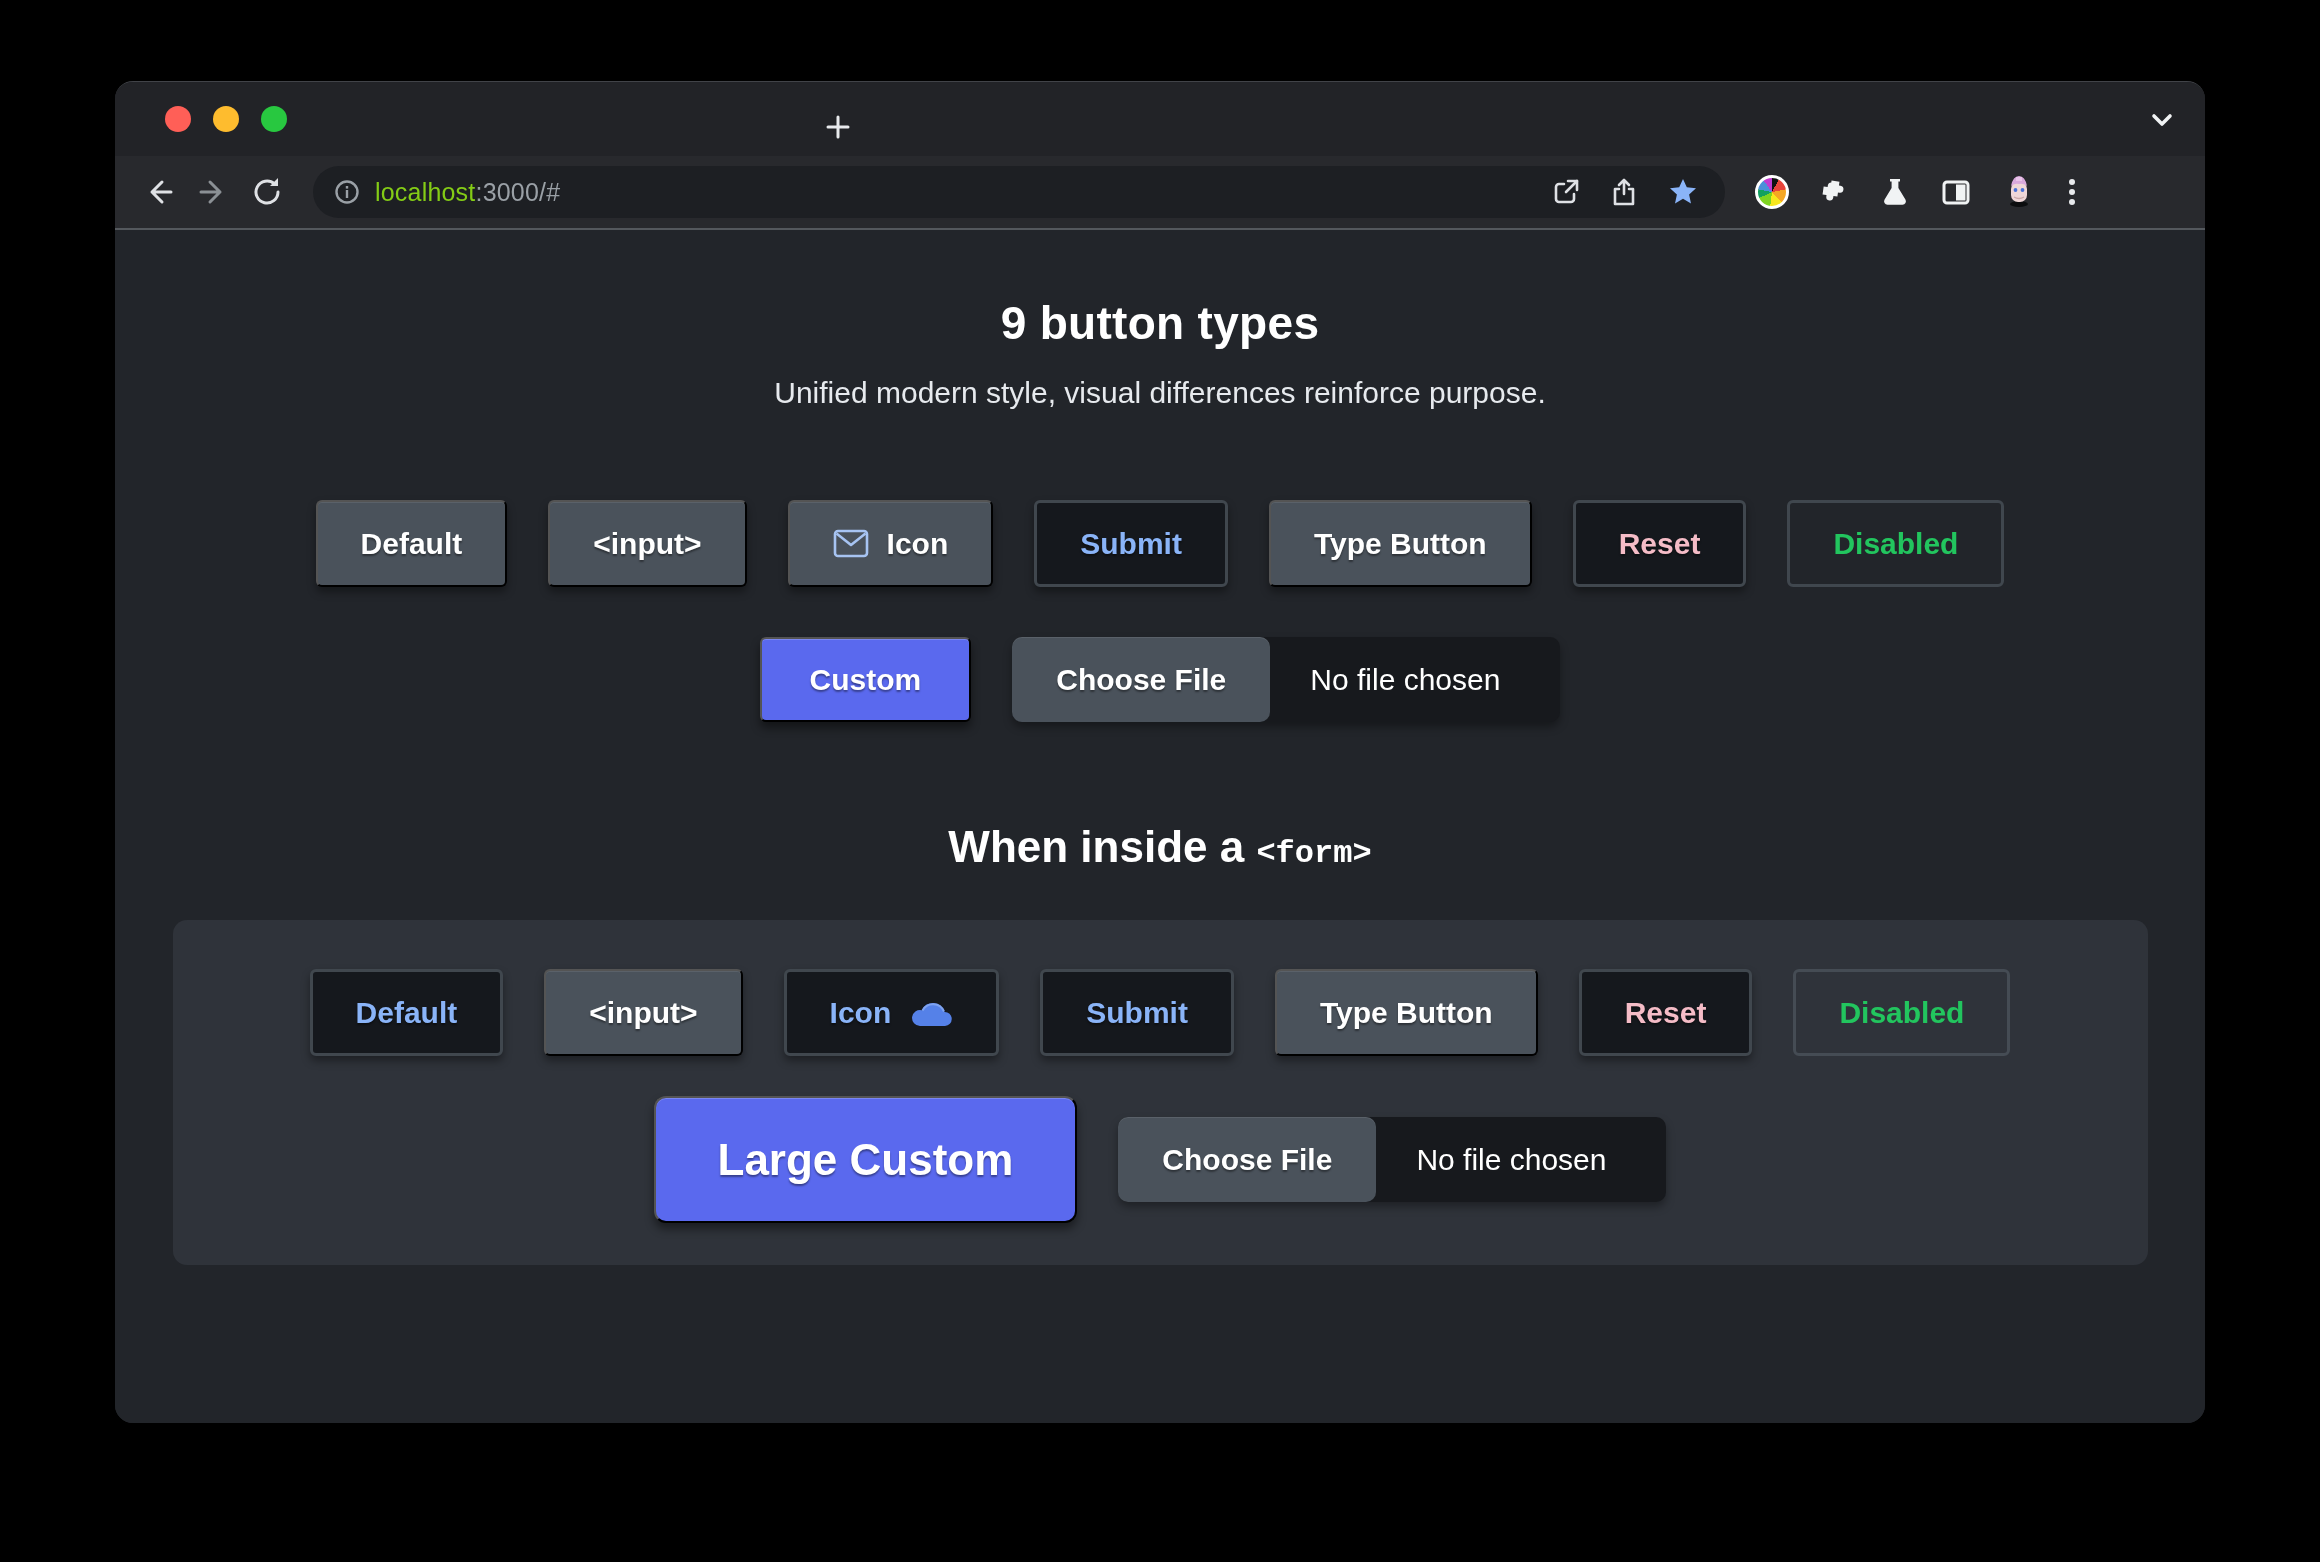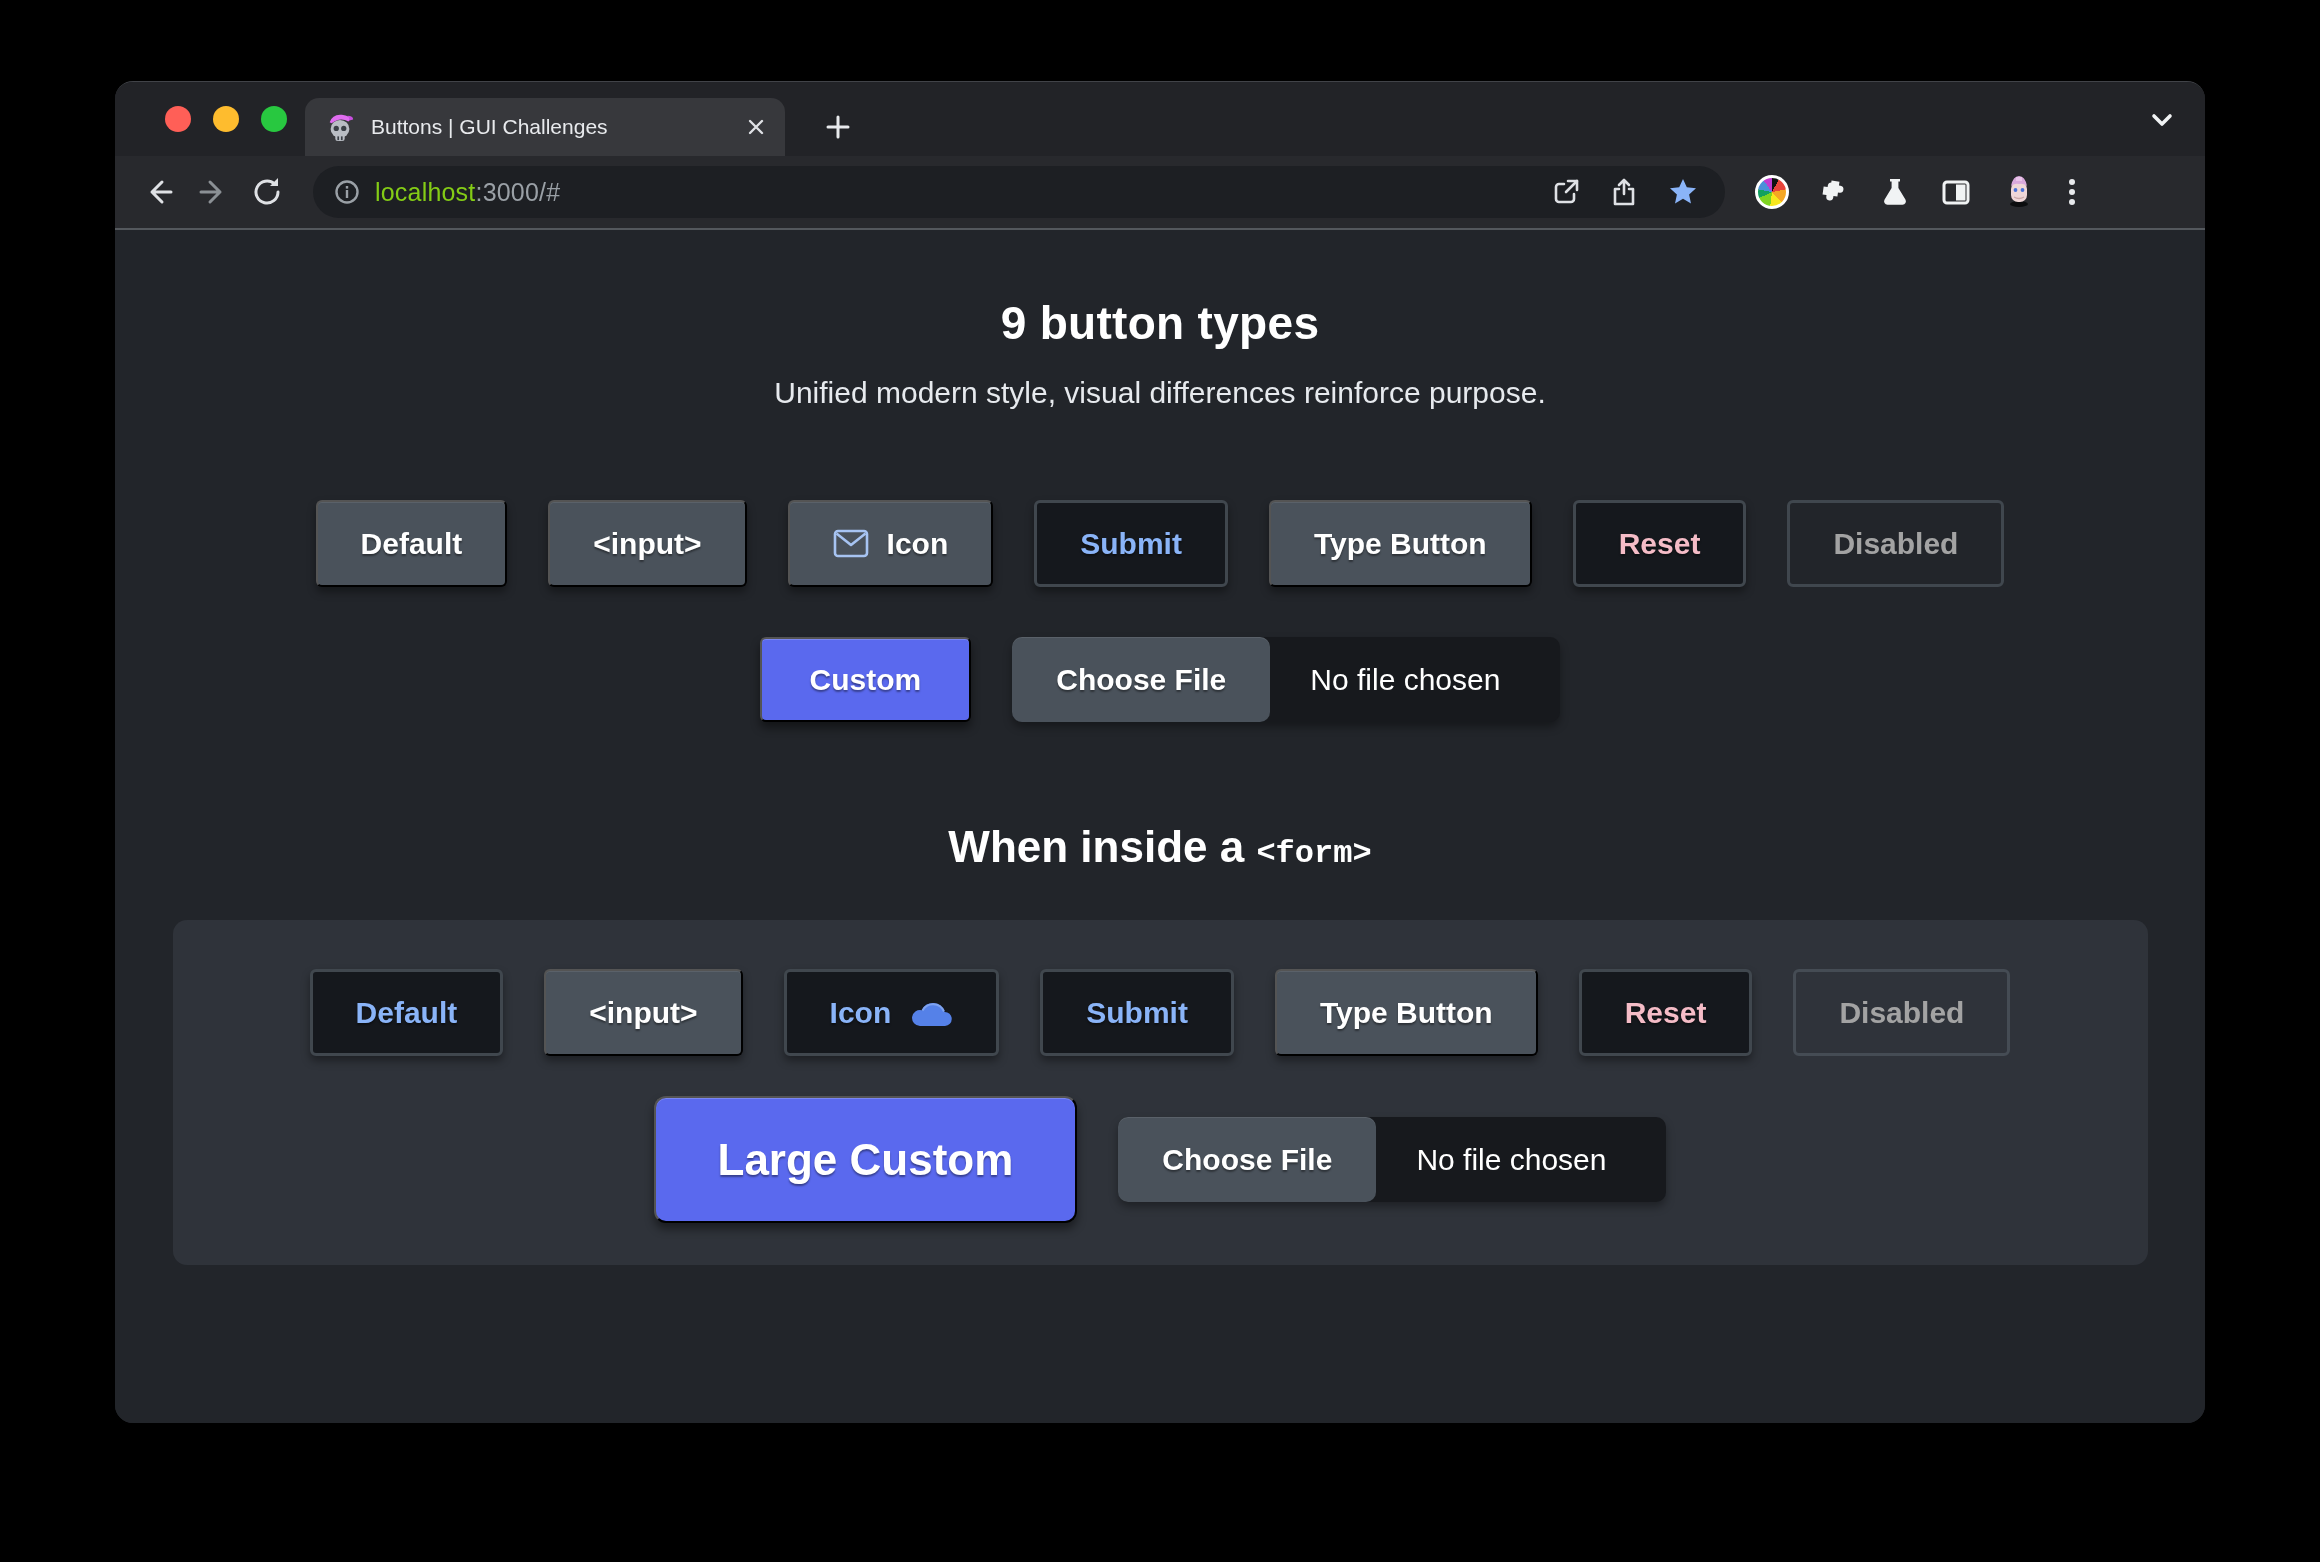--- a/index.html
+++ b/index.html
@@ -53,21 +53,21 @@
   .btn-row { margin-top:90px; display:flex; justify-content:center; align-items:center; gap:41px; }
   .btn-row.second { margin-top:50px; }
   .btn { display:inline-flex; align-items:center; justify-content:center; height:87px;
          padding:0 43px; border-radius:6px; font-size:30px; font-weight:700; color:#fff;
          text-shadow:0 2px 2px rgba(0,0,0,.4); cursor:pointer;
          box-shadow:0 5px 8px rgba(0,0,0,.38), inset 0 1px 0 rgba(255,255,255,.09); gap:18px; }
   .btn.gray { background:#4a525b; }
   .btn.dark { background:#15181d; border:3px solid #40474e; color:#8ab4f8;
               box-shadow:0 5px 8px rgba(0,0,0,.38); }
   .btn.dark.pink { color:#f5bcc7; }
-  .btn.ghost { background:transparent; border:3px solid #40474e; color:#a3a3a3;
+  .btn.ghost { background:transparent; border:3px solid #40474e; color:#22c55e;
                box-shadow:none; text-shadow:none; }
   .btn.primary { background:#5a69ee; box-shadow:0 6px 10px rgba(0,0,0,.45),
                  inset 0 1px 0 rgba(255,255,255,.2); }
   .btn.large { height:127px; padding:0 62px; font-size:44px; border-radius:12px; }
 
   .filewrap { display:flex; align-items:center; height:85px; background:#17191d;
               border-radius:10px; box-shadow:0 5px 8px rgba(0,0,0,.35); }
   .choosefile { height:85px; padding:0 44px; background:#4a525b; border-radius:10px;
                 display:flex; align-items:center; font-size:30px; font-weight:700; color:#fff;
                 text-shadow:0 2px 2px rgba(0,0,0,.4);
@@ -84,40 +84,20 @@
 </head>
 <body>
 
 <div class="window">
 
   <div class="tabstrip">
     <div class="lights">
       <span class="light" style="background:#ff5f57"></span>
       <span class="light" style="background:#febc2e"></span>
       <span class="light" style="background:#28c840"></span>
-    </div>
-    <div class="tab">
-      <span>
-        <svg width="30" height="30" viewBox="0 0 32 32">
-          <ellipse cx="16" cy="18" rx="10" ry="9.5" fill="#b9bdc4"></ellipse>
-          <rect x="11" y="24" width="10" height="7" rx="2.5" fill="#b9bdc4"></rect>
-          <circle cx="12" cy="17.5" r="2.8" fill="#3a3f46"></circle>
-          <circle cx="20" cy="17.5" r="2.8" fill="#3a3f46"></circle>
-          <rect x="13.2" y="26" width="1.8" height="4" fill="#3a3f46"></rect>
-          <rect x="17" y="26" width="1.8" height="4" fill="#3a3f46"></rect>
-          <path d="M5 11 Q8 2 18 3 Q27 4 27 8 L25 10 Q16 5 7 12 Z" fill="#e06df0"></path>
-          <path d="M24 4 Q30 4 30 8 L26 9 Q26 6 24 4 Z" fill="#c94fe0"></path>
-        </svg>
-      </span>
-      <span class="tab-title">Buttons | GUI Challenges</span>
-      <span>
-        <svg width="22" height="22" viewBox="0 0 22 22">
-          <path d="M5 5 L17 17 M17 5 L5 17" stroke="#dfe1e5" stroke-width="2.4" stroke-linecap="round"></path>
-        </svg>
-      </span>
     </div>
     <div class="newtab">
       <svg width="30" height="30" viewBox="0 0 30 30">
         <path d="M15 5v20 M5 15h20" stroke="#e8eaed" stroke-width="3" stroke-linecap="round"></path>
       </svg>
     </div>
     <div class="tab-chevron">
       <svg width="32" height="32" viewBox="0 0 32 32">
         <path d="M8 12 L16 20 L24 12" stroke="#f1f3f4" stroke-width="3.6" fill="none" stroke-linecap="round" stroke-linejoin="round"></path>
       </svg>

